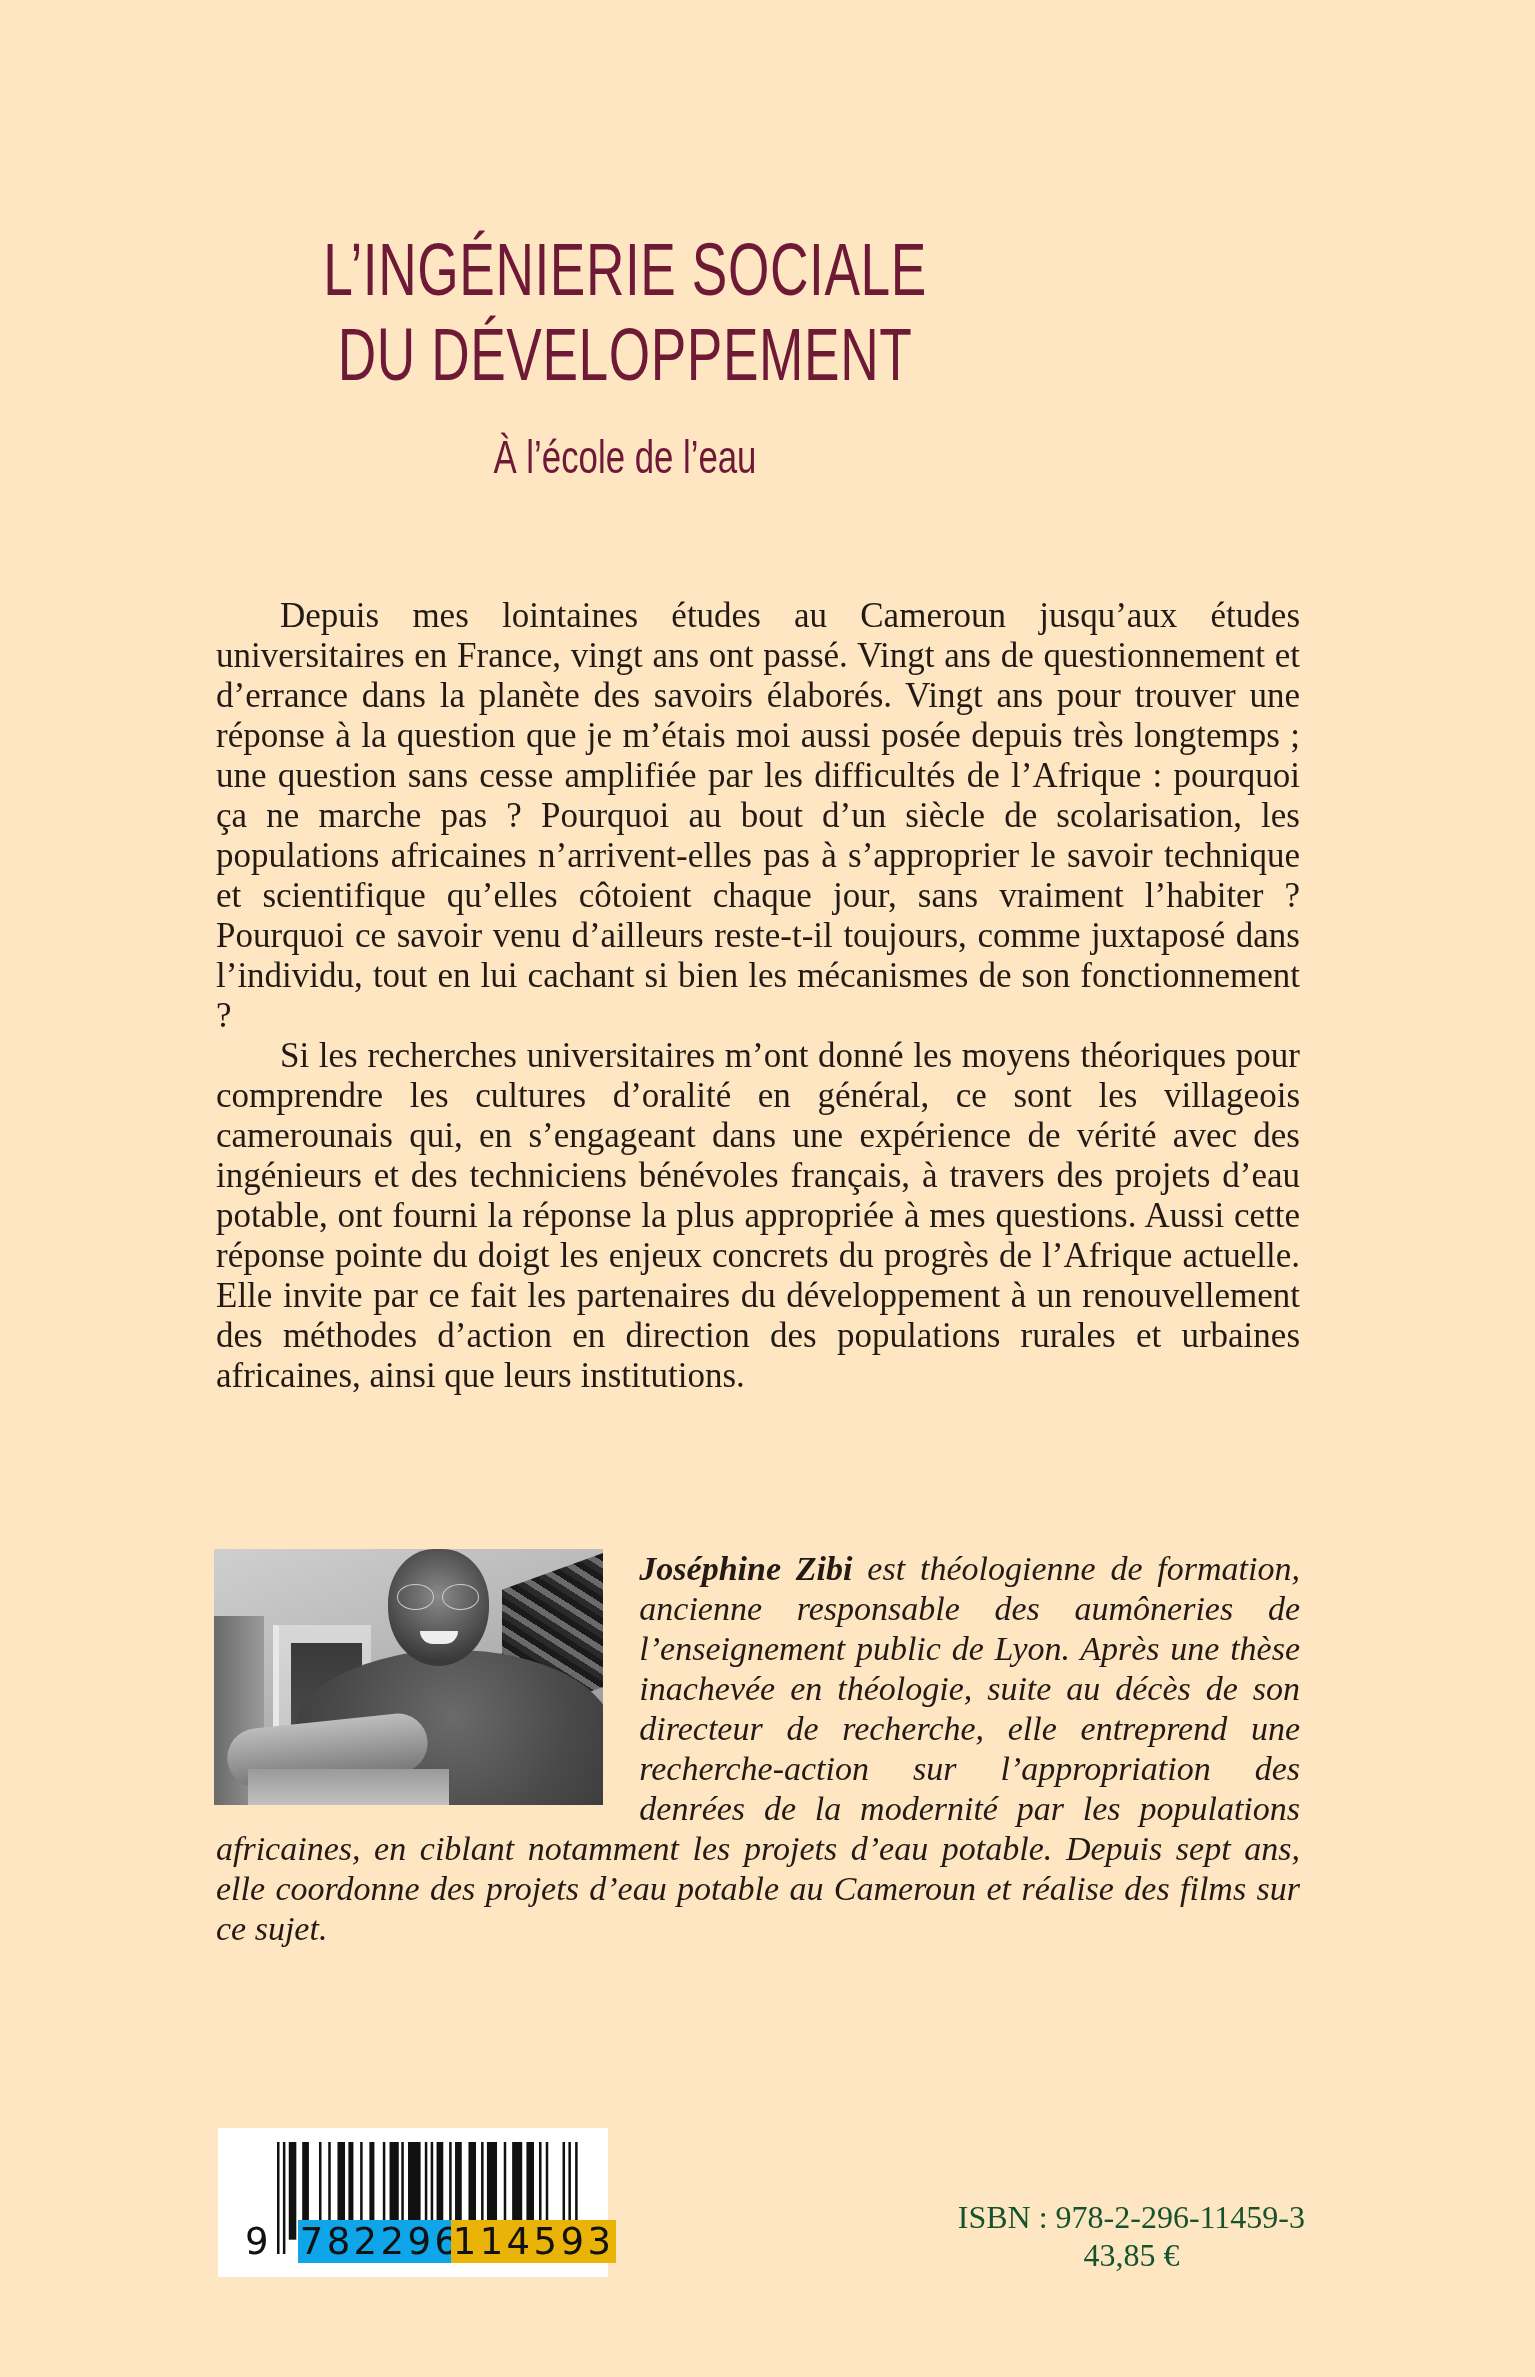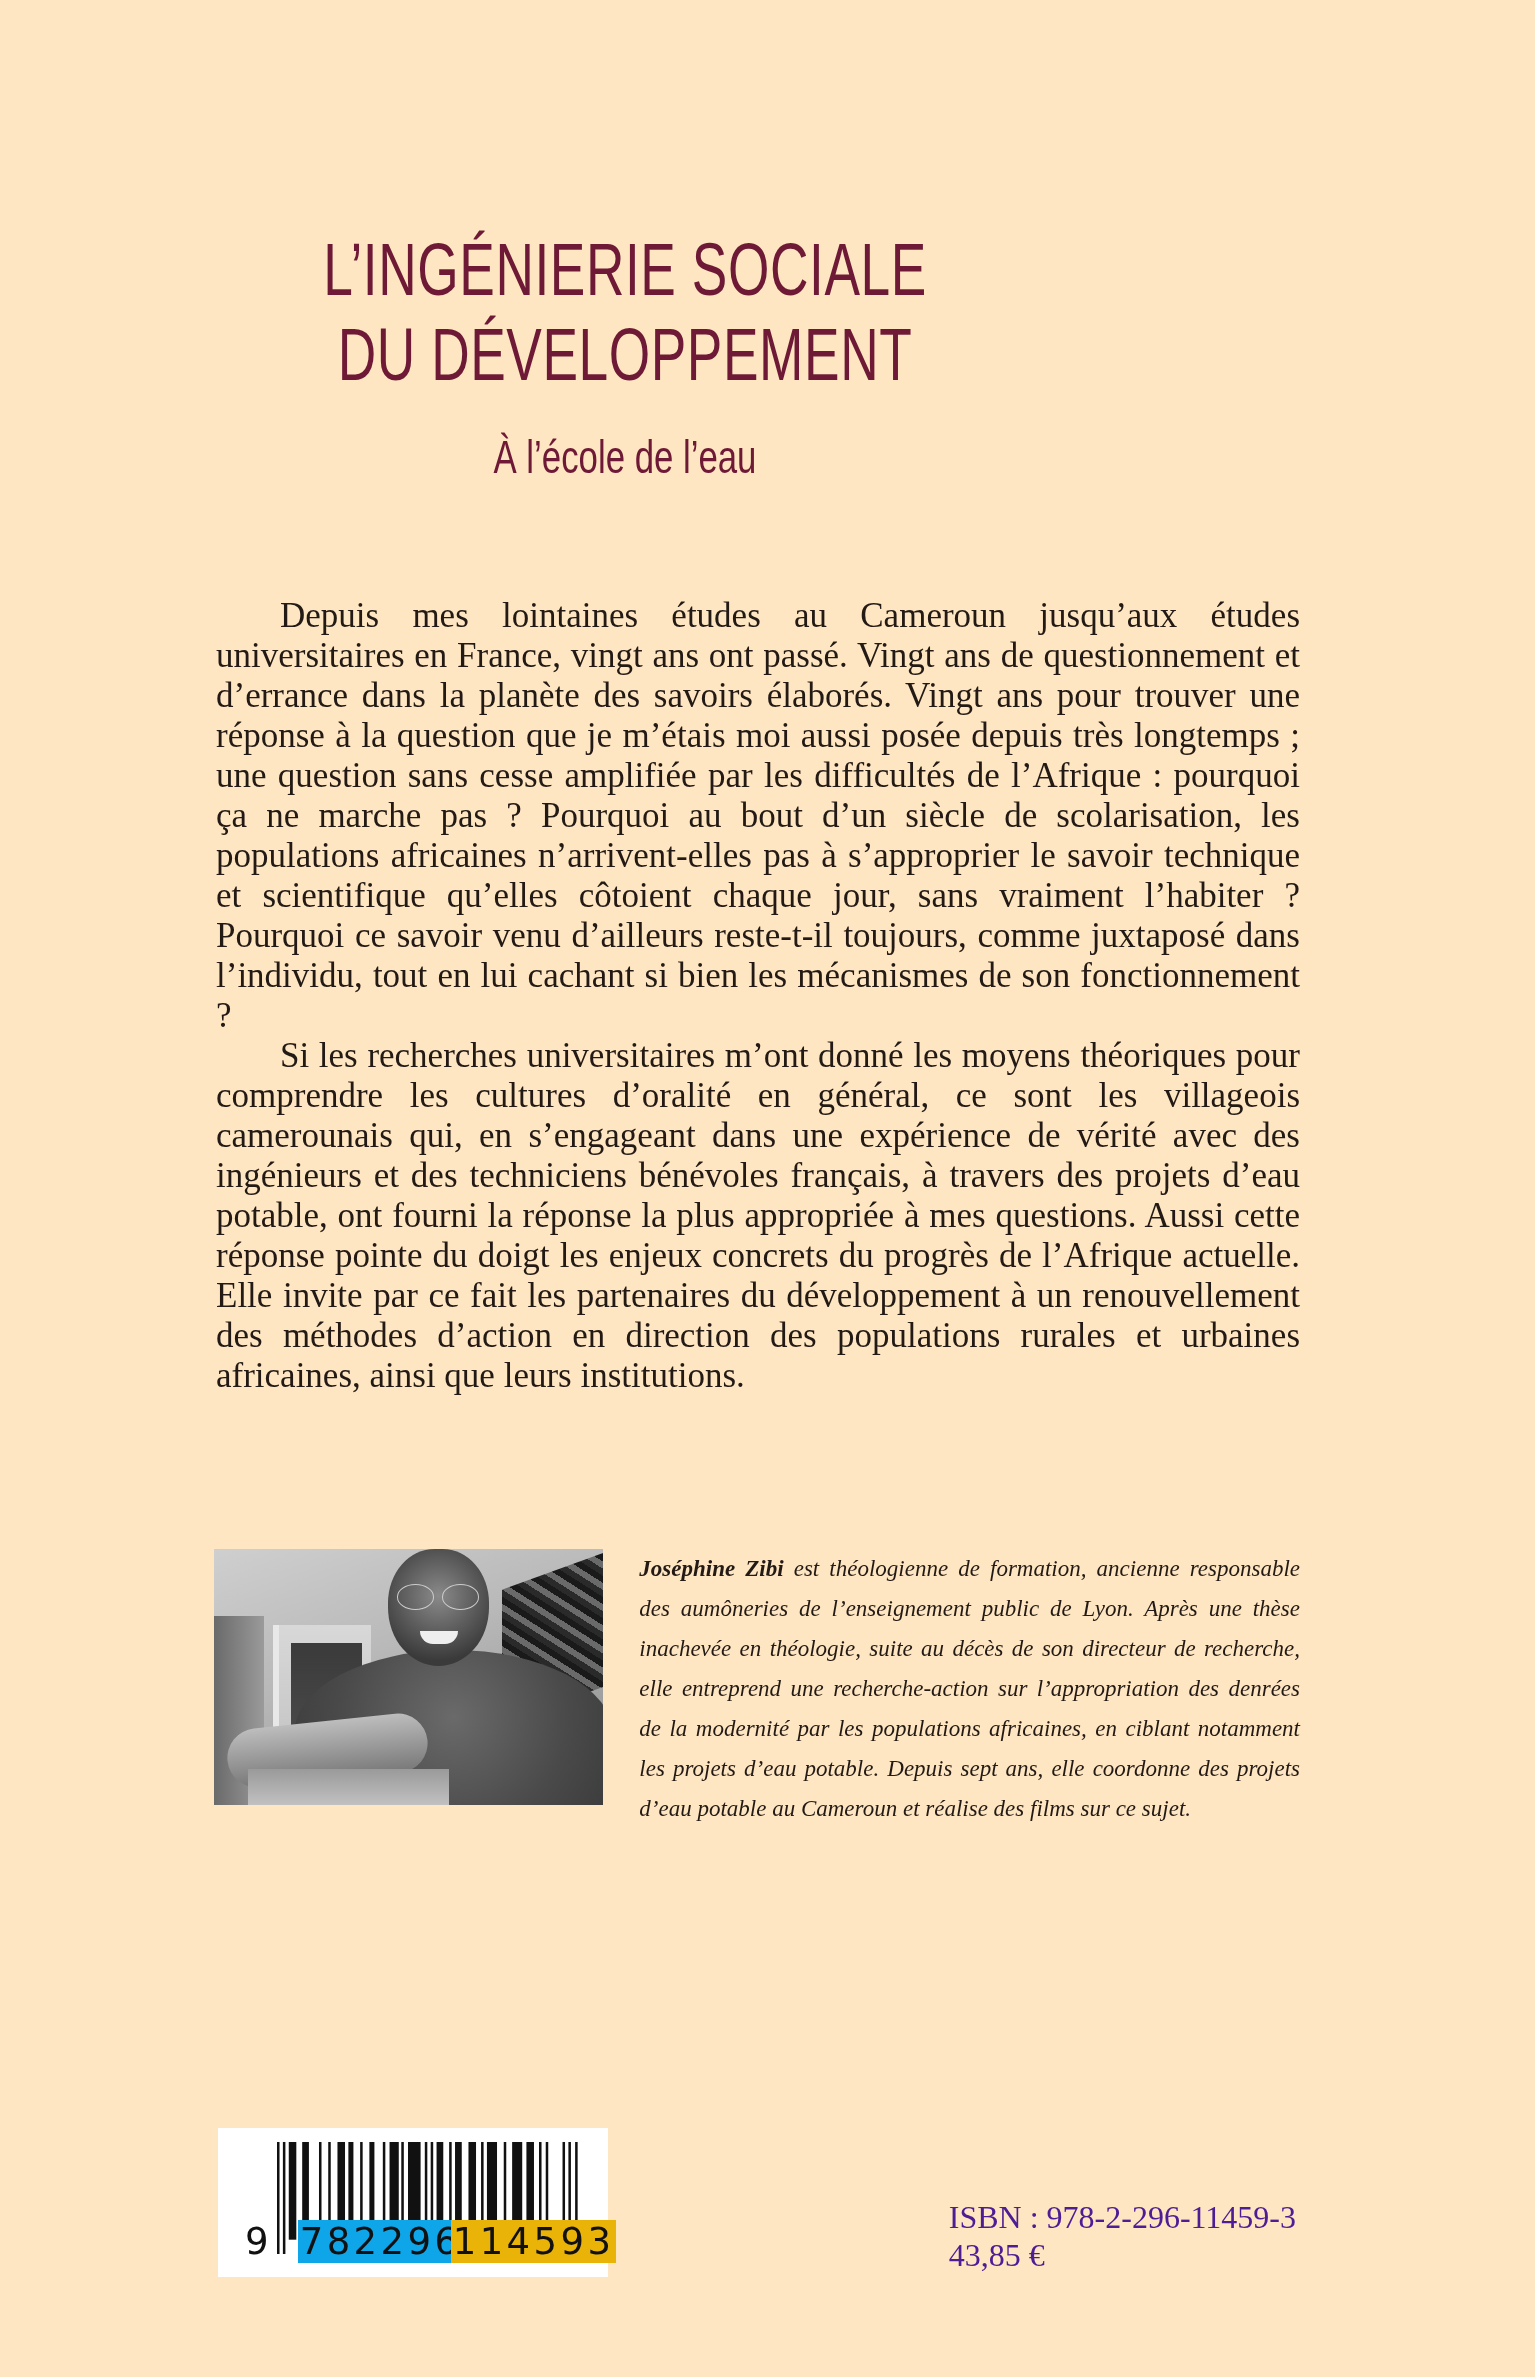--- a/index.html
+++ b/index.html
@@ -29,21 +29,21 @@
     white-space: nowrap;
   }
   .body-text {
     position: absolute; left: 216px; top: 579px; width: 1084px;
     font-size: 35px; line-height: 40px;
     text-align: justify; hyphens: none; margin-top: 17px;
   }
   .body-text p { margin: 0; text-indent: 64px; }
   .author-block {
     position: absolute; left: 216px; top: 1549px; width: 1084px;
-    font-size: 23px; line-height: 40px; font-style: italic;
+    font-size: 34px; line-height: 40px; font-style: italic;
     text-align: justify;
   }
   .photo {
     float: left; width: 389px; height: 256px;
     margin: 0 36px 0 -1.7px;
     position: relative; overflow: hidden;
     background: linear-gradient(160deg, #cfcfcf 0%, #b9b9b9 40%, #8a8a8a 100%);
   }
   .photo .wall-left { position: absolute; left: 0; top: 67px; width: 50px; height: 189px; background: linear-gradient(90deg,#6a6a6a,#9a9a9a); }
   .photo .door { position: absolute; left: 59px; top: 76px; width: 92px; height: 180px; background: linear-gradient(180deg,#d8d8d8,#bcbcbc); border-left: 6.7px solid #e8e8e8; }
@@ -65,22 +65,22 @@
     position: absolute; left: 59px; top: 14.3px; width: 304px; height: 112px;
   }
   .barcode-digits {
     position: absolute; left: 0; top: 92px; width: 390px; height: 50px;
     font-family: "DejaVu Sans", sans-serif; font-size: 37px; color: #111;
   }
   .barcode-digits .d0 { position: absolute; left: 27px; top: 0; }
   .barcode-digits .d1 { position: absolute; left: 80px; top: 0; letter-spacing: 3.4px; background: #0ea5e9; padding: 0 1.7px; }
   .barcode-digits .d2 { position: absolute; left: 233px; top: 0; letter-spacing: 3.4px; background: #eab308; padding: 0 1.7px; }
   .isbn {
-    position: absolute; right: 239px; top: 2198px;
-    font-size: 32px; line-height: 38px; text-align: left; color: #4c1d95;
+    position: absolute; right: 230px; top: 2198px;
+    font-size: 32px; line-height: 38px; text-align: center; color: #14532d;
   }
   .isbn div { white-space: nowrap; }
 </style>
 </head>
 <body>
 
 <div class="title-block">
   <span class="title-line">L’INGÉNIERIE SOCIALE</span>
   <span class="title-line">DU DÉVELOPPEMENT</span>
   <span class="subtitle">À l’école de l’eau</span>

